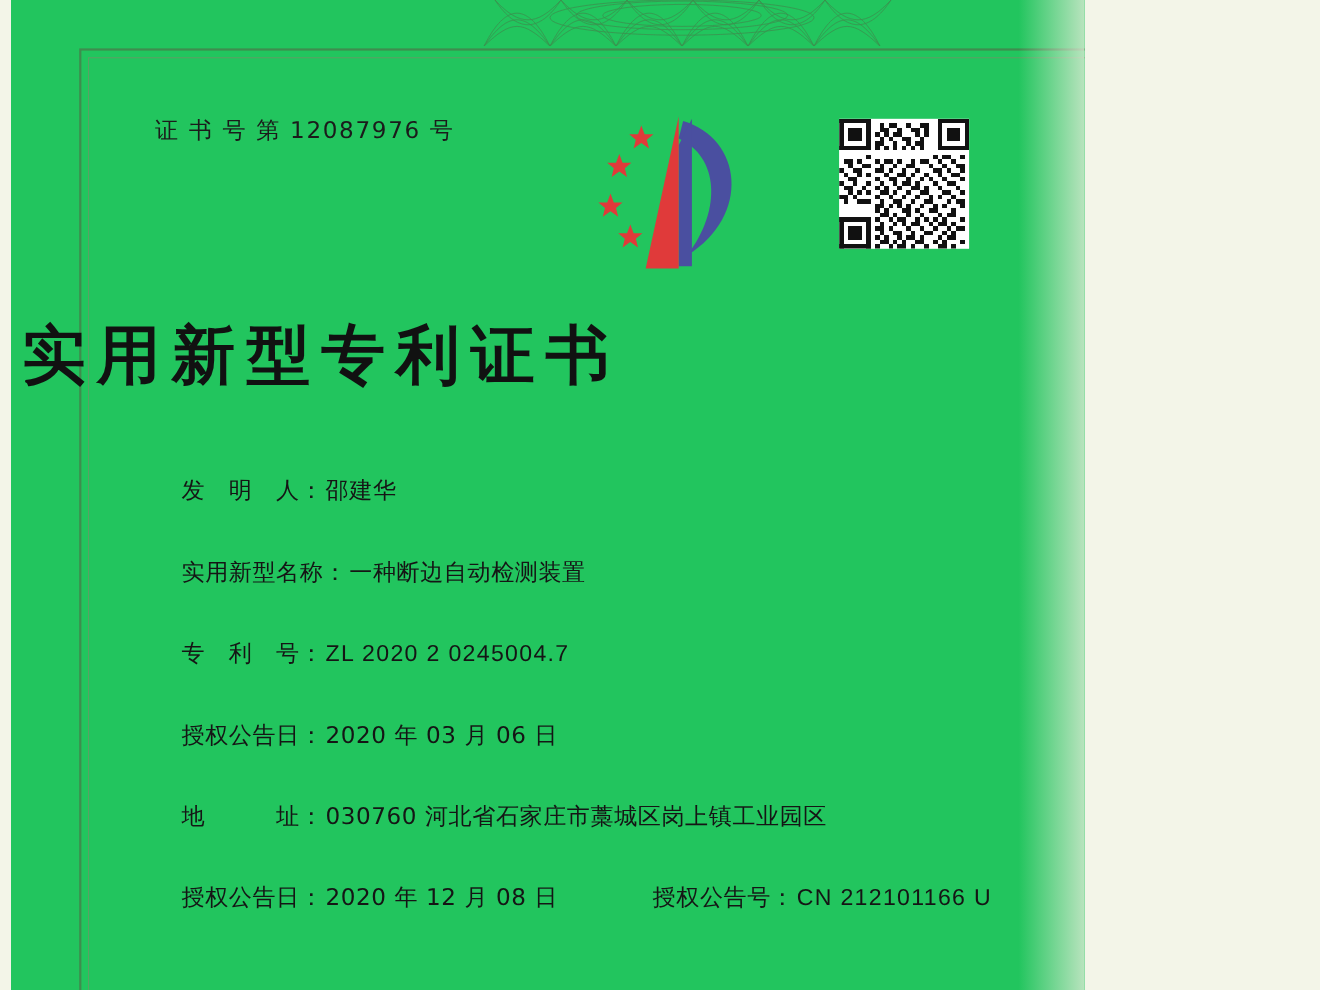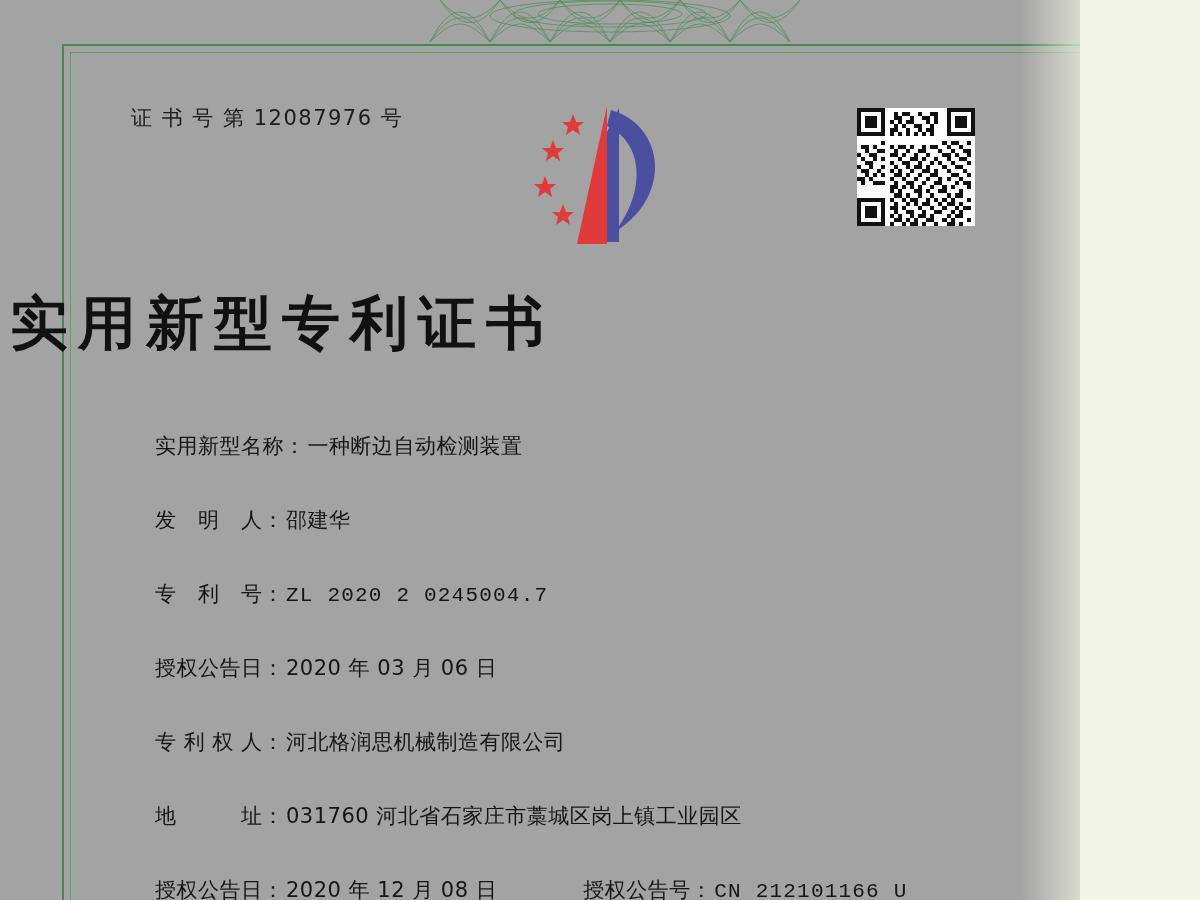--- a/index.html
+++ b/index.html
@@ -11,25 +11,25 @@
     height: 900px;
     background: #f3f5e8;
     font-family: "Liberation Serif", serif;
     overflow: hidden;
     position: relative;
   }
 
   
   .page {
     position: absolute;
-    left: 0;
+    left: 10px;
     top: 0;
-    width: 1080px;
+    width: 976px;
     height: 900px;
-    background: #a3a3a3;
+    background: #22c55e;
     overflow: hidden;
   }
 
   
   .paper-shade {
     position: absolute;
     right: 0;
     top: 0;
     width: 60px;
     height: 900px;
@@ -140,21 +140,21 @@
   }
   .field-row.dual {
     justify-content: flex-start;
   }
   .dual-second {
     margin-left: 86px;
     display: flex;
     align-items: baseline;
   }
   .mono-val {
-    font-family: Liberation Mono, monospace;
+    font-family: Liberation Sans, sans-serif;
     letter-spacing: 1.2px;
   }
 </style>
 </head>
 <body>
 
 <div class="page">
 
   <div class="top-band">
     <svg width="1200" height="42" viewBox="0 0 1200 42" xmlns="http://www.w3.org/2000/svg">
@@ -408,47 +408,43 @@
         <rect x="25" y="28" width="1" height="1"></rect>
       </g>
     </svg>
   </div>
 
   <div class="title">实用新型专利证书</div>
 
   <div class="fields">
 
     <div class="field-row">
+      <span class="field-label">发　明　人：</span>
+      <span class="field-value">邵建华</span>
+    </div>
+
+    <div class="field-row">
       <span class="field-label">实用新型名称：</span>
       <span class="field-value">一种断边自动检测装置</span>
-    </div>
-
-    <div class="field-row">
-      <span class="field-label">发　明　人：</span>
-      <span class="field-value">邵建华</span>
     </div>
 
     <div class="field-row">
       <span class="field-label">专　利　号：</span>
       <span class="field-value mono-val">ZL 2020 2 0245004.7</span>
     </div>
 
     <div class="field-row">
       <span class="field-label">授权公告日：</span>
       <span class="field-value">2020 年 03 月 06 日</span>
     </div>
 
-    <div class="field-row">
-      <span class="field-label">专 利 权 人：</span>
-      <span class="field-value">河北格润思机械制造有限公司</span>
-    </div>
 
     <div class="field-row">
       <span class="field-label">地　　　址：</span>
-      <span class="field-value">031760 河北省石家庄市藁城区岗上镇工业园区</span>
+      <span class="field-value">030760 河北省石家庄市藁城区岗上镇工业园区</span>
     </div>
 
     <div class="field-row dual">
       <span class="field-label">授权公告日：</span>
       <span class="field-value">2020 年 12 月 08 日</span>
       <span class="dual-second">
         <span class="field-label">授权公告号：</span>
         <span class="field-value mono-val">CN 212101166 U</span>
       </span>
     </div>

